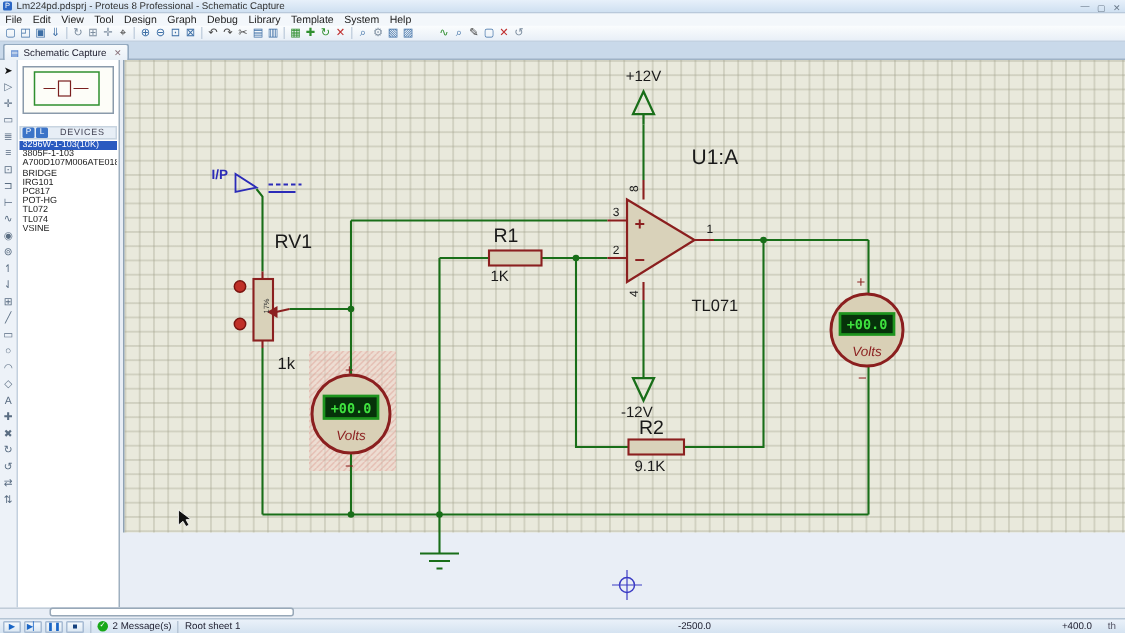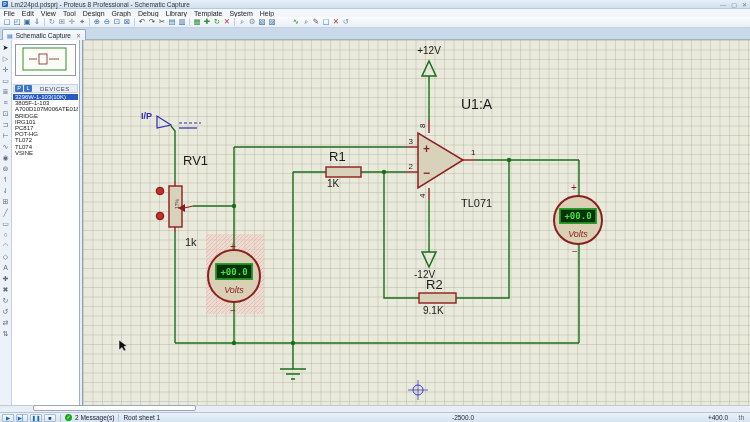--- a/index.html
+++ b/index.html
@@ -49,21 +49,21 @@
   .plbtn { width:8px; height:7px; background:#3c74c8; color:#fff; font-size:5.5px; line-height:7px;
     text-align:center; border-radius:1px; margin-left:1px; }
   .devhead .hdr { margin-left:8px; letter-spacing:0.5px; }
   .devlist { position:absolute; left:1px; top:54px; width:65px; font-size:6px; color:#1a1a1a; }
   .devrow { height:6.2px; line-height:6.2px; padding-left:2px; white-space:nowrap; overflow:hidden; }
   .devrow.sel { background:#2a5ac0; color:#fff; }
   .listbox { position:absolute; left:33px; top:405px; width:163px; height:6px; background:#fff;
     border:1px solid #98a8b8; border-radius:2px; z-index:5; }
 
   
-  .canvas { position:absolute; left:82px; top:40px; width:668px; height:365px; background-color:#e9e9dc;
+  .canvas { position:absolute; left:82px; top:40px; width:668px; height:315px; background-color:#e9e9dc;
     background-image:linear-gradient(rgba(160,160,138,0.33) 1px, transparent 1px),
                      linear-gradient(90deg, rgba(160,160,138,0.33) 1px, transparent 1px);
     background-size:9.5px 9.5px; border-left:1px solid #8fa2b5; }
   svg text { font-family:"Liberation Sans", sans-serif; }
   .seg { font-family:"DejaVu Sans Mono", monospace; }
 
   
   .bstrip { position:absolute; left:0; top:405px; width:750px; height:7px; background:#e9eef6;
     border-top:1px solid #c0ccd8; }
   .statusbar { position:absolute; left:0; top:412px; width:750px; height:10px;

